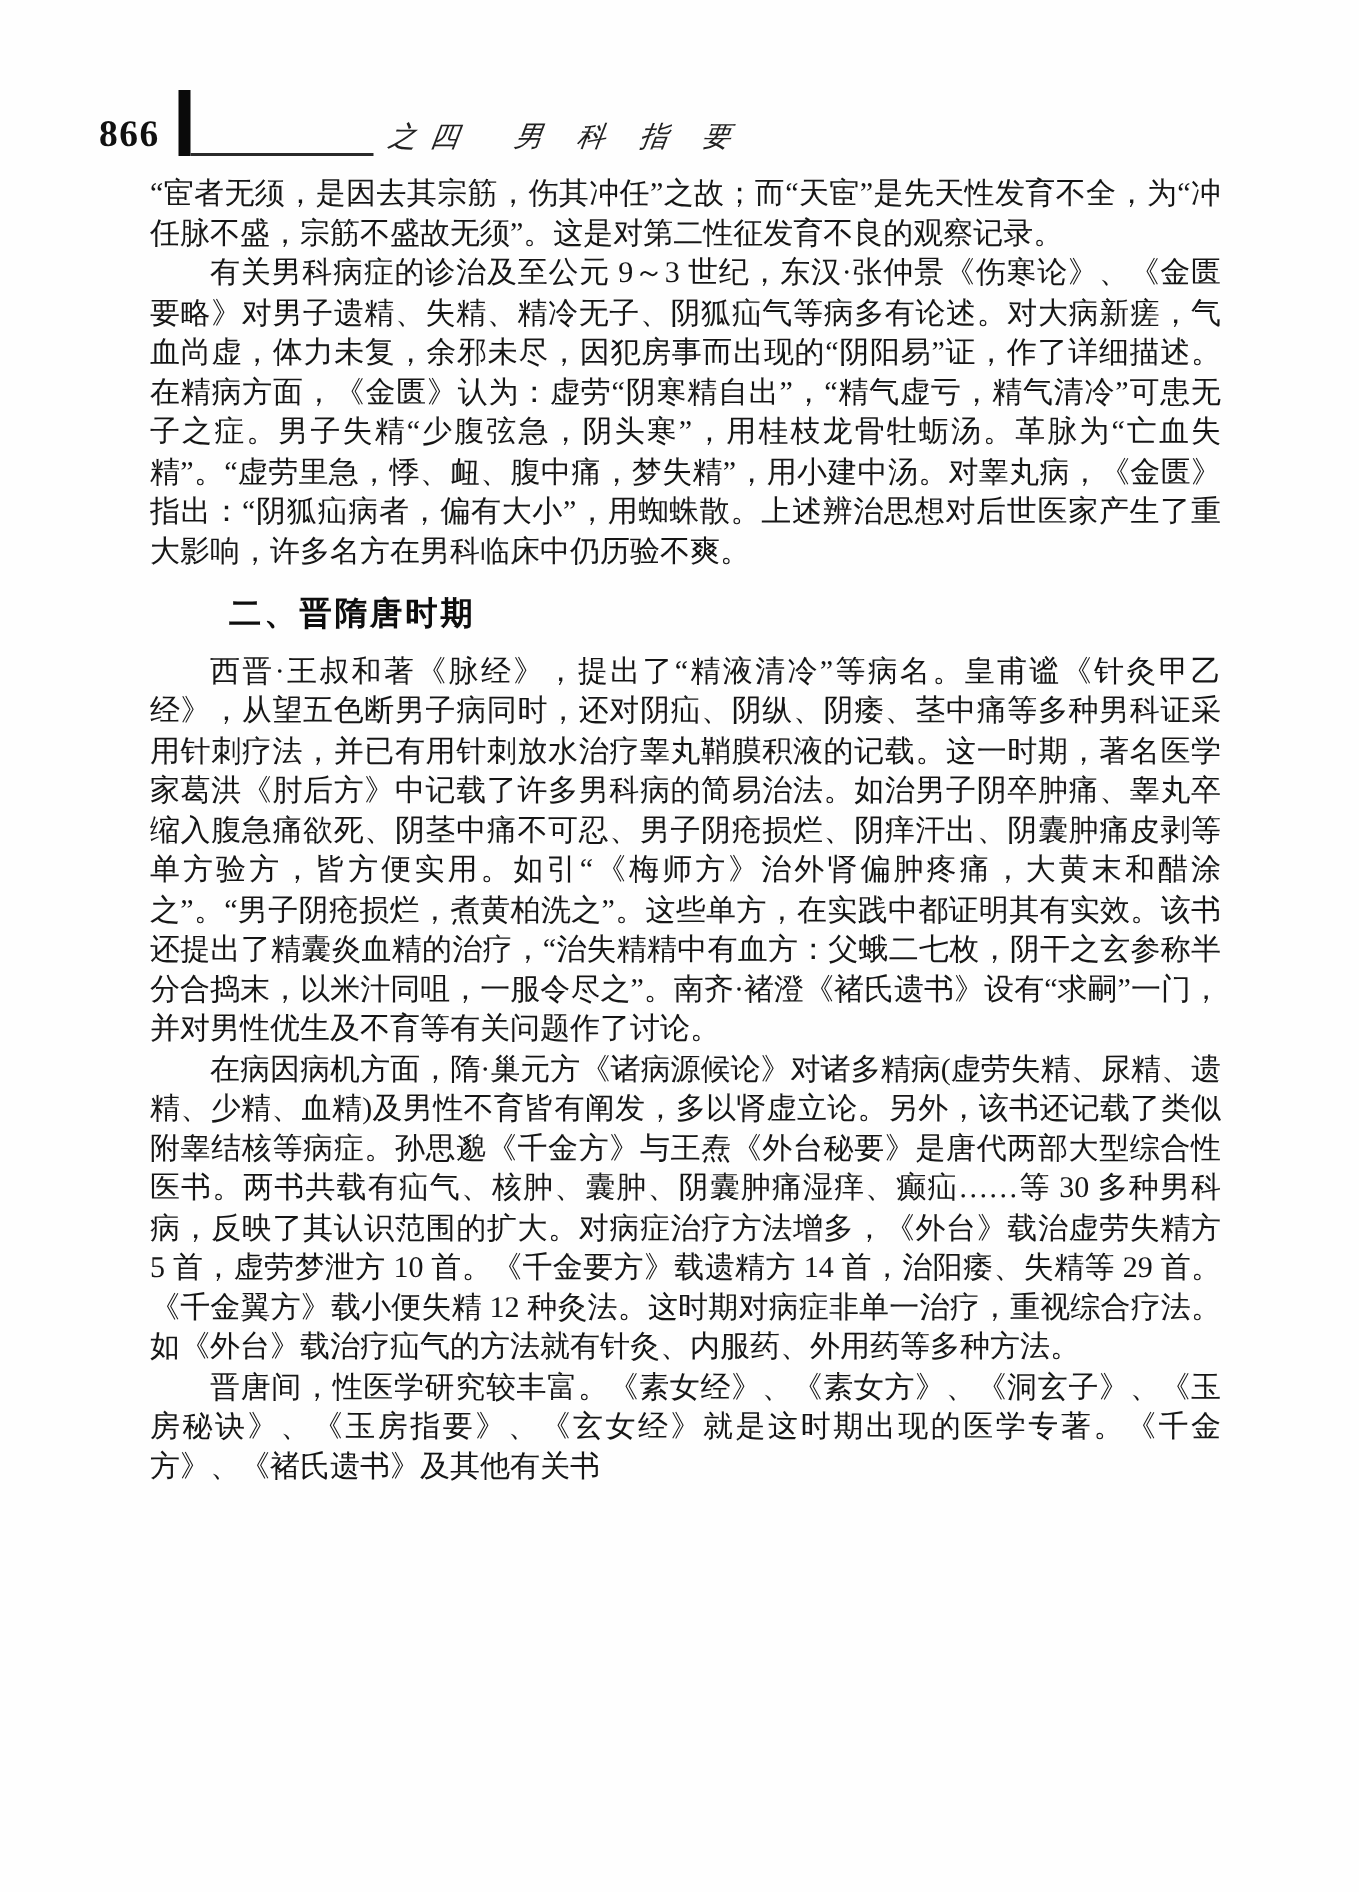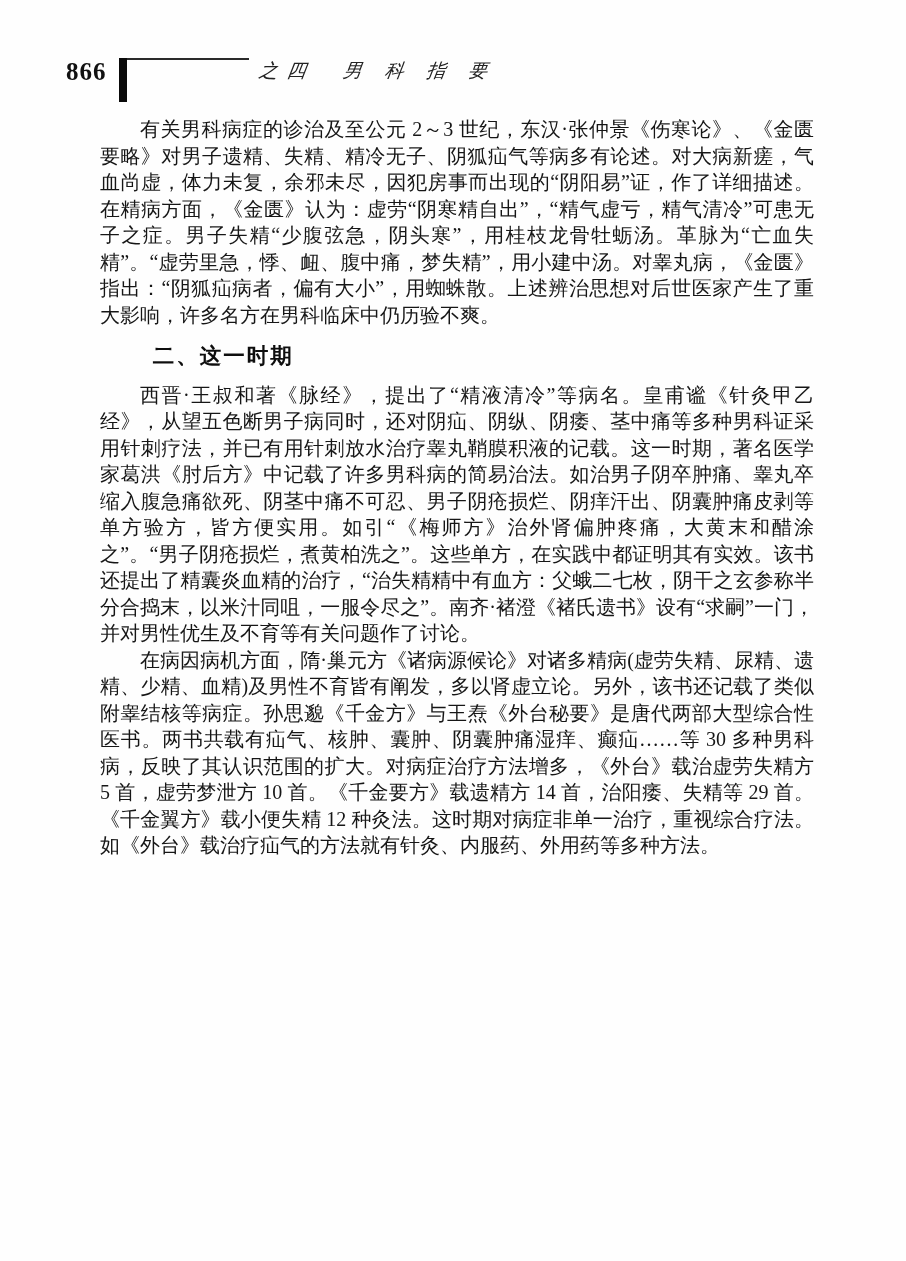--- a/index.html
+++ b/index.html
@@ -17,21 +17,21 @@
     background: #fefefe;
     color: #1b1b1b;
     overflow: hidden;
   }
   
   .page-header {
     position: absolute;
     top: 58px;
     left: 66px;
     display: flex;
-    align-items: flex-start;
+    align-items: flex-end;
     height: 46px;
   }
   .page-num {
     font-size: 25px;
     font-weight: bold;
     letter-spacing: 1px;
     color: #111;
     margin-right: 12px;
   }
   .vbar {
@@ -89,21 +89,23 @@
 <div class="page">
 
   <header class="page-header">
     <span class="page-num">866</span>
     <span class="vbar"></span>
     <span class="hrule"></span>
     <span class="running-title">之四　男 科 指 要</span>
   </header>
 
   <main class="body-text">
-    <p>有关男科病症的诊治及至公元 2～3 世纪，东汉·张仲景《伤寒论》、《金匮要略》对男子遗精、失精、精冷无子、阴狐疝气等病多有论述。对大病新瘥，气血尚虚，体力未复，余邪未尽，因犯房事而出现的“阴阳易”证，作了详细描述。在精病方面，《金匮》认为：虚劳“阴寒精自出”，“精气虚亏，精气清冷”可患无子之症。男子失精“少腹弦急，阴头寒”，用桂枝龙骨牡蛎汤。革脉为“亡血失精”。“虚劳里急，悸、衄、腹中痛，梦失精”，用小建中汤。对睾丸病，《金匮》指出：“阴狐疝病者，偏有大小”，用蜘蛛散。上述辨治思想对后世医家产生了重大影响，许多名方在男科临床中仍历验不爽。</p>
+    <p class="no-indent">“宦者无须，是因去其宗筋，伤其冲任”之故；而“天宦”是先天性发育不全，为“冲任脉不盛，宗筋不盛故无须”。这是对第二性征发育不良的观察记录。</p>
+    <p>有关男科病症的诊治及至公元 9～3 世纪，东汉·张仲景《伤寒论》、《金匮要略》对男子遗精、失精、精冷无子、阴狐疝气等病多有论述。对大病新瘥，气血尚虚，体力未复，余邪未尽，因犯房事而出现的“阴阳易”证，作了详细描述。在精病方面，《金匮》认为：虚劳“阴寒精自出”，“精气虚亏，精气清冷”可患无子之症。男子失精“少腹弦急，阴头寒”，用桂枝龙骨牡蛎汤。革脉为“亡血失精”。“虚劳里急，悸、衄、腹中痛，梦失精”，用小建中汤。对睾丸病，《金匮》指出：“阴狐疝病者，偏有大小”，用蜘蛛散。上述辨治思想对后世医家产生了重大影响，许多名方在男科临床中仍历验不爽。</p>
 
-    <h2 class="section-heading">二、这一时期</h2>
+    <h2 class="section-heading">二、晋隋唐时期</h2>
 
     <p>西晋·王叔和著《脉经》，提出了“精液清冷”等病名。皇甫谧《针灸甲乙经》，从望五色断男子病同时，还对阴疝、阴纵、阴痿、茎中痛等多种男科证采用针刺疗法，并已有用针刺放水治疗睾丸鞘膜积液的记载。这一时期，著名医学家葛洪《肘后方》中记载了许多男科病的简易治法。如治男子阴卒肿痛、睾丸卒缩入腹急痛欲死、阴茎中痛不可忍、男子阴疮损烂、阴痒汗出、阴囊肿痛皮剥等单方验方，皆方便实用。如引“《梅师方》治外肾偏肿疼痛，大黄末和醋涂之”。“男子阴疮损烂，煮黄柏洗之”。这些单方，在实践中都证明其有实效。该书还提出了精囊炎血精的治疗，“治失精精中有血方：父蛾二七枚，阴干之玄参称半分合捣末，以米汁同咀，一服令尽之”。南齐·褚澄《褚氏遗书》设有“求嗣”一门，并对男性优生及不育等有关问题作了讨论。</p>
     <p>在病因病机方面，隋·巢元方《诸病源候论》对诸多精病(虚劳失精、尿精、遗精、少精、血精)及男性不育皆有阐发，多以肾虚立论。另外，该书还记载了类似附睾结核等病症。孙思邈《千金方》与王焘《外台秘要》是唐代两部大型综合性医书。两书共载有疝气、核肿、囊肿、阴囊肿痛湿痒、癫疝……等 30 多种男科病，反映了其认识范围的扩大。对病症治疗方法增多，《外台》载治虚劳失精方 5 首，虚劳梦泄方 10 首。《千金要方》载遗精方 14 首，治阳痿、失精等 29 首。《千金翼方》载小便失精 12 种灸法。这时期对病症非单一治疗，重视综合疗法。如《外台》载治疗疝气的方法就有针灸、内服药、外用药等多种方法。</p>
+    <p>晋唐间，性医学研究较丰富。《素女经》、《素女方》、《洞玄子》、《玉房秘诀》、《玉房指要》、《玄女经》就是这时期出现的医学专著。《千金方》、《褚氏遗书》及其他有关书</p>
   </main>
 
 </div>
 
 </body></html>

